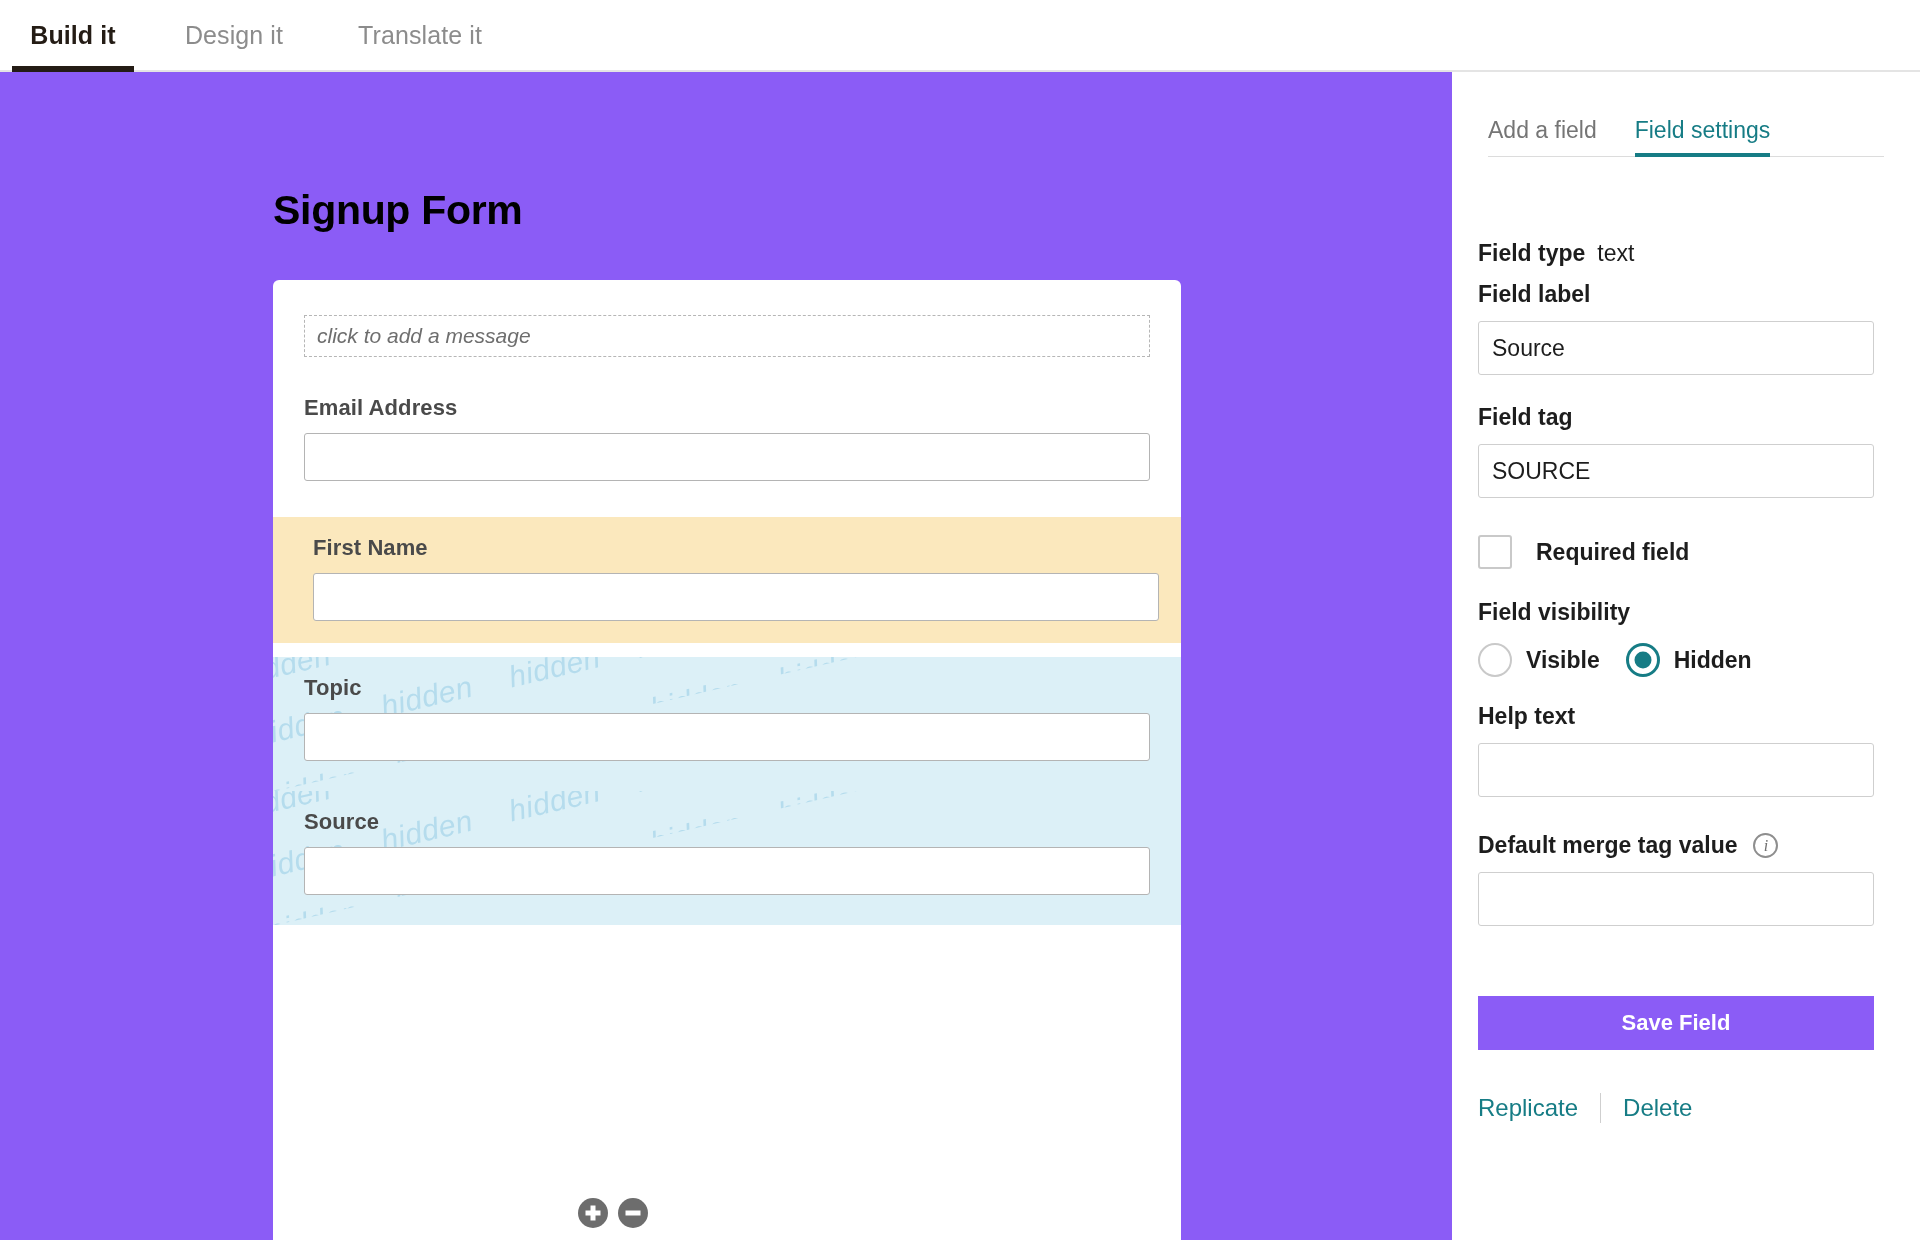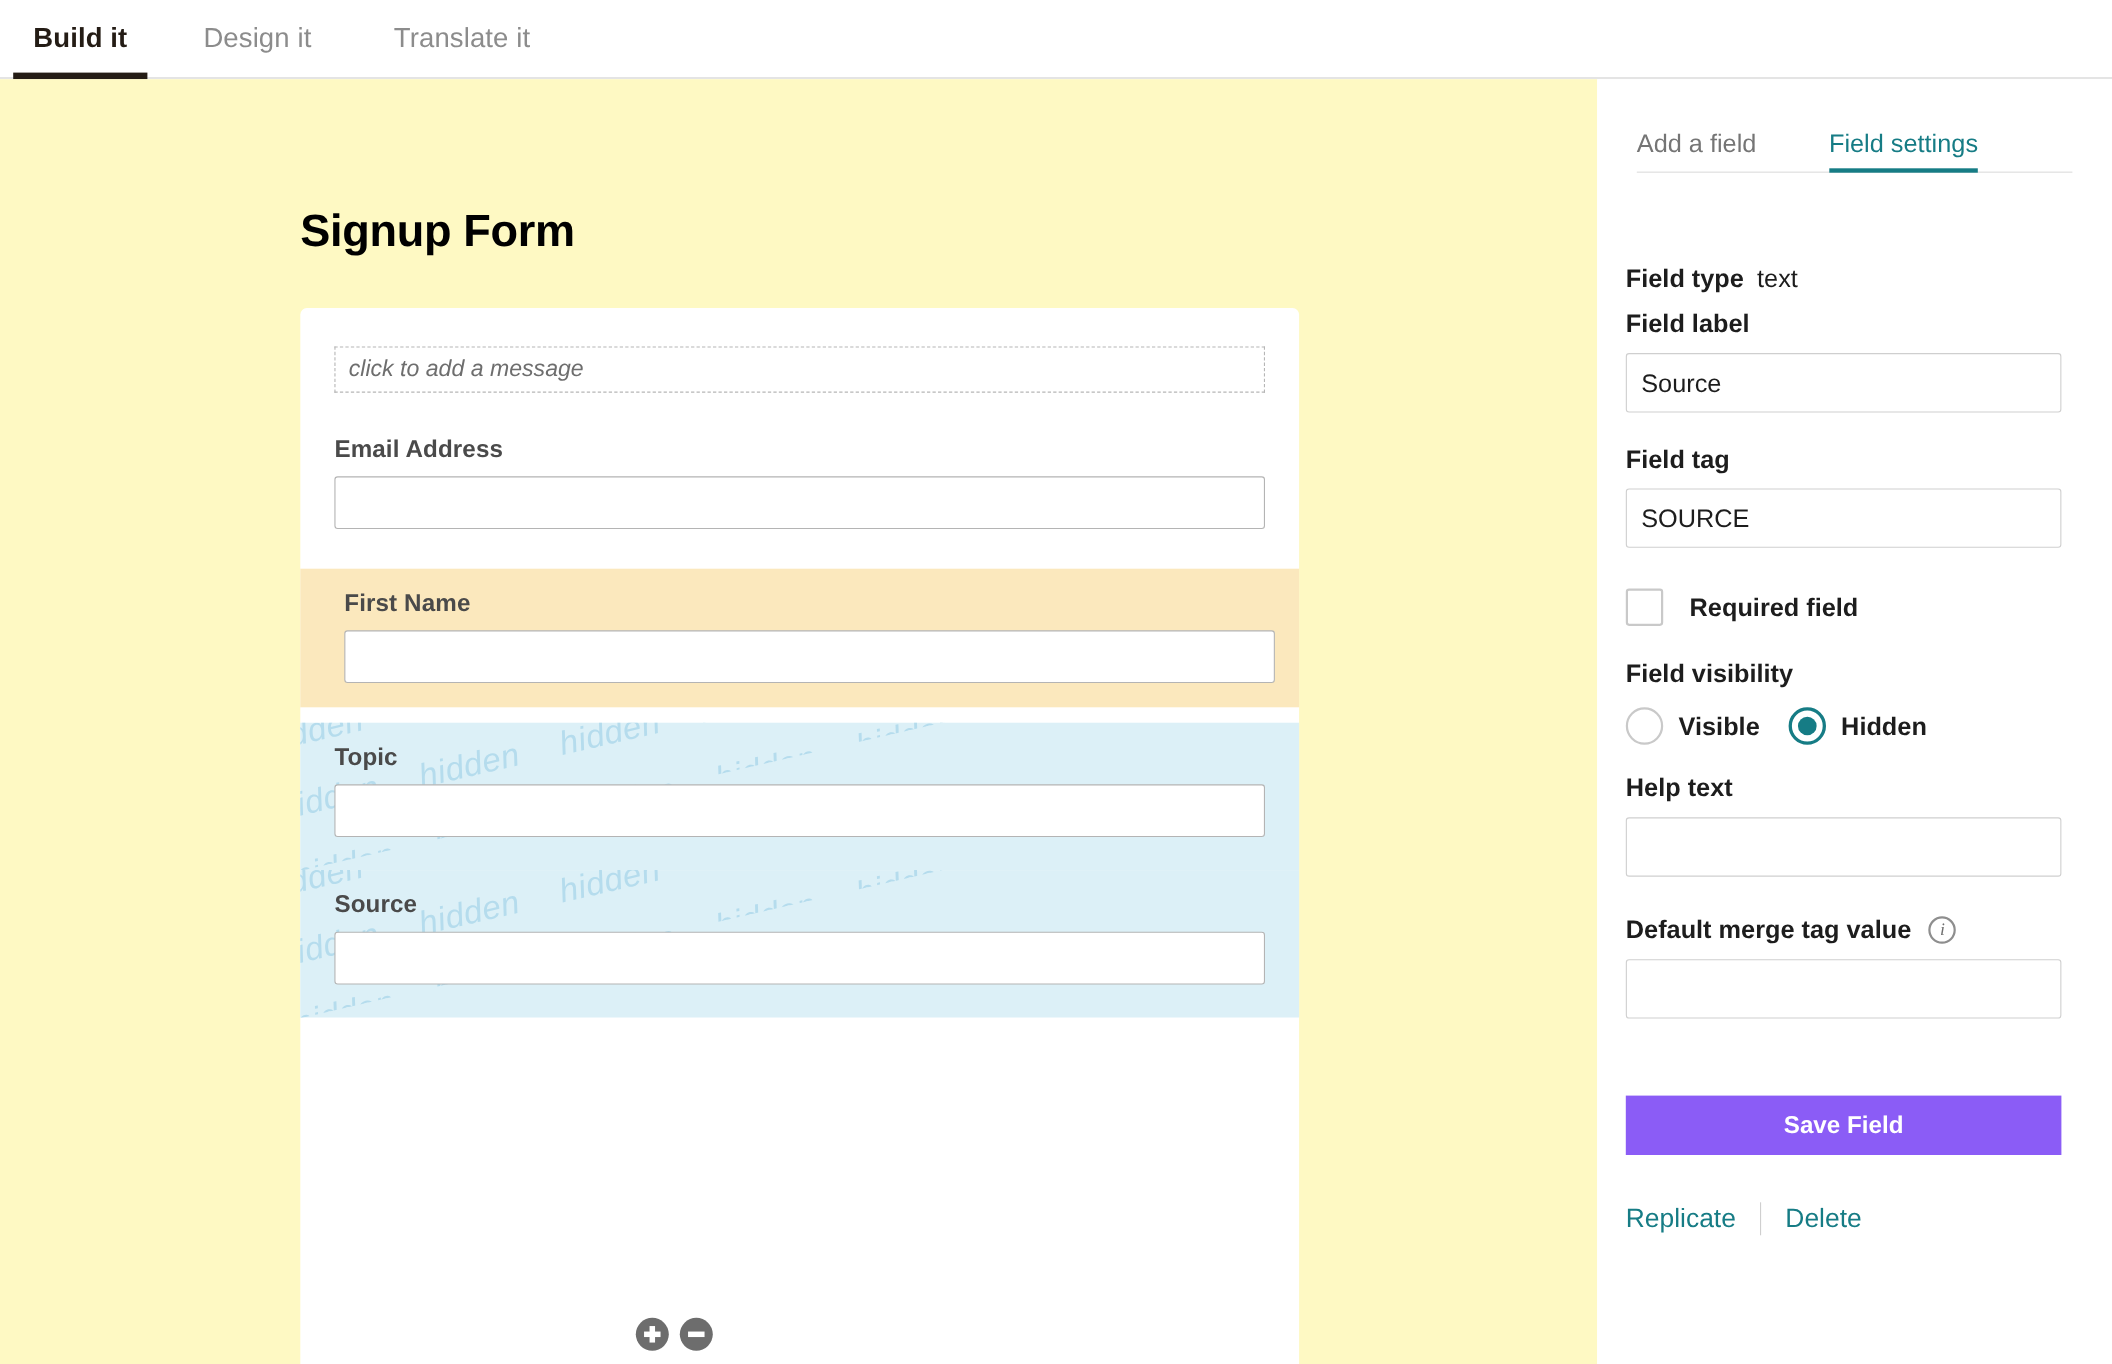--- a/index.html
+++ b/index.html
@@ -60,21 +60,21 @@
   .top-tab:nth-child(2) { width: 176px; padding: 0; }
   .top-tab:nth-child(3) { width: 196px; padding: 0; }
 
   
   .canvas {
     position: absolute;
     left: 0;
     top: 72px;
     width: 1452px;
     height: 1168px;
-    background: #fef9c3;
+    background: #8b5cf6;
     overflow: hidden;
   }
 
   .form-title {
     position: absolute;
     left: 273px;
     top: 115px;
     font-size: 41px;
     font-weight: bold;
     color: #000000;
@@ -204,21 +204,20 @@
   }
   .side-tabs {
     position: absolute;
     left: 36px;
     top: 30px;
     width: 396px;
     display: flex;
     align-items: flex-end;
     border-bottom: 1px solid #dcdcdc;
     height: 54px;
-    gap: 28px;
   }
   .side-tab {
     font-size: 23px;
     color: #757575;
     padding-bottom: 12px;
     cursor: pointer;
     position: relative;
   }
   .side-tab + .side-tab { margin-left: 38px; }
   .side-tab.active { color: #167c85; }

